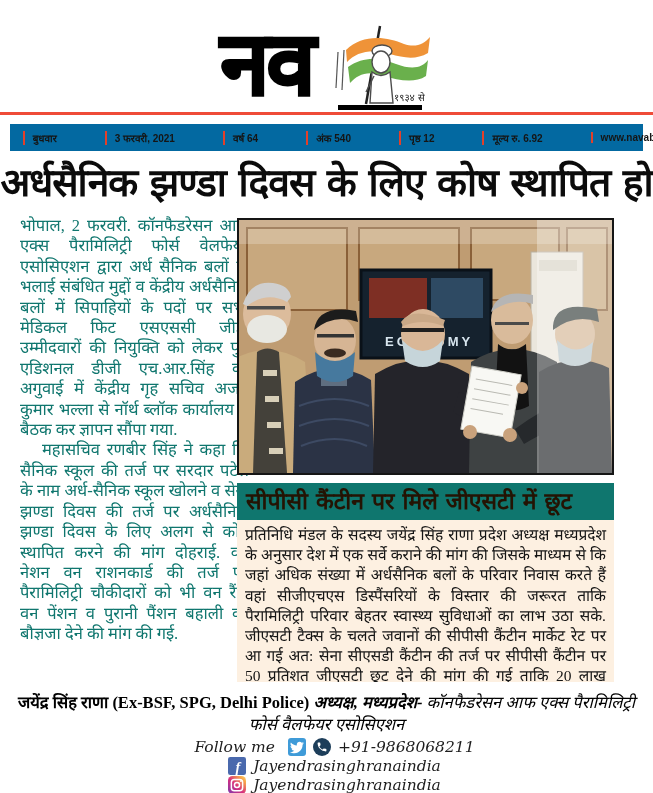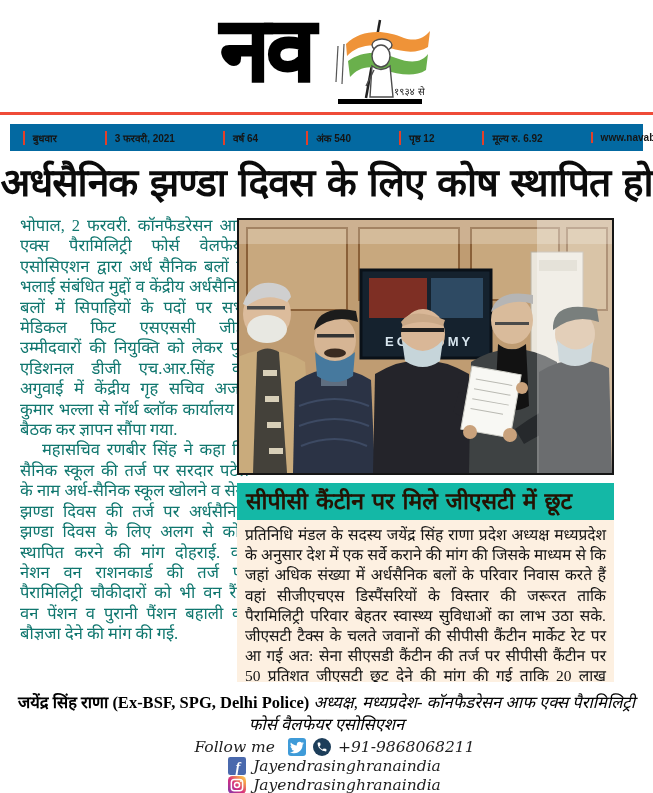--- a/index.html
+++ b/index.html
@@ -5,21 +5,21 @@
   * { margin:0; padding:0; box-sizing:border-box; }
   html,body { background:#ffffff; }
   .page {
     position:relative; width:653px; height:793px; background:#ffffff;
     font-family:"Liberation Serif", serif; color:#111; overflow:hidden;
   }
 
   
   .masthead {
     position:absolute; top:4px; left:0; width:653px; height:106px;
-    display:flex; justify-content:center; align-items:flex-start; gap:2px;
+    display:flex; justify-content:center; align-items:flex-end; gap:2px;
   }
   .mast-word {
     font-family:"DejaVu Sans", sans-serif; font-weight:900; font-size:88px;
     line-height:1.05; color:#000; letter-spacing:-3px;
     -webkit-text-stroke:2.5px #000;
   }
   .mast-logo { width:118px; height:100px; flex:0 0 auto; }
 
   .red-line { position:absolute; top:112px; left:0; width:653px; height:3px; background:#ef4b38; }
 
@@ -50,37 +50,37 @@
   
   .photo {
     position:absolute; top:218px; left:237px; width:377px; height:257px;
     border:2px solid #151515; background:#bf9c72;
   }
   .photo svg { display:block; width:100%; height:100%; }
 
   
   .subheadline {
     position:absolute; top:483px; left:237px; width:377px; height:37px;
-    background:#14b8a6; padding:3px 9px; overflow:hidden;
+    background:#0f766e; padding:3px 9px; overflow:hidden;
     font-family:"DejaVu Sans", sans-serif; font-weight:800; font-size:23px;
     line-height:31px; color:#241303; white-space:nowrap;
   }
   .body2 {
     position:absolute; top:520px; left:237px; width:377px; height:162px;
     background:#fdf0e1; padding:5px 8px; overflow:hidden;
     font-size:15.5px; line-height:20.2px; text-align:justify; color:#141414; font-weight:500;
   }
 
   
   .credit {
     position:absolute; top:692px; left:6px; width:641px;
     text-align:center; font-size:16.5px; line-height:22px; color:#000;
   }
   .credit-name { font-weight:bold; }
-  .credit-title { font-weight:normal; font-style:italic; }
+  .credit-title { font-weight:bold; font-style:italic; }
   .credit-org { font-style:italic; }
 
   
   .social {
     position:absolute; top:737px; left:8px; width:653px;
     font-family:"DejaVu Serif", serif; font-style:italic; font-size:15.5px; color:#1d1d1d;
   }
   .social-row { display:flex; justify-content:center; align-items:center; gap:7px; height:19px; }
   .social-icon { width:18px; height:18px; flex:0 0 auto; display:inline-block; }
   .follow-label { margin-right:6px; }

